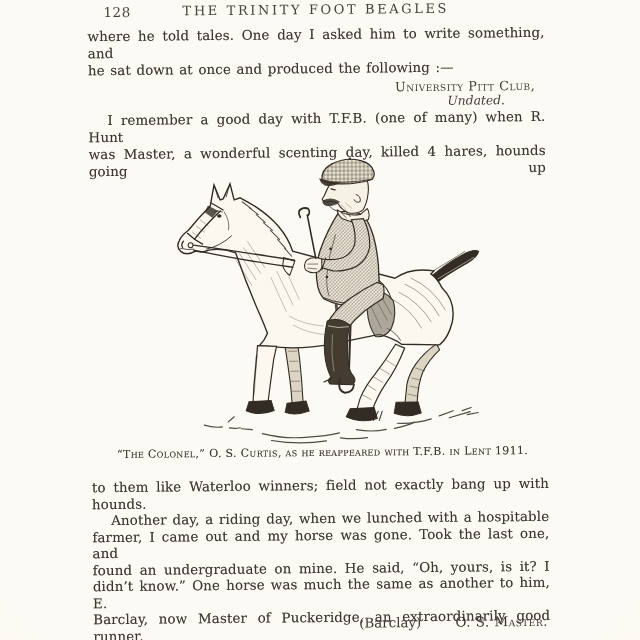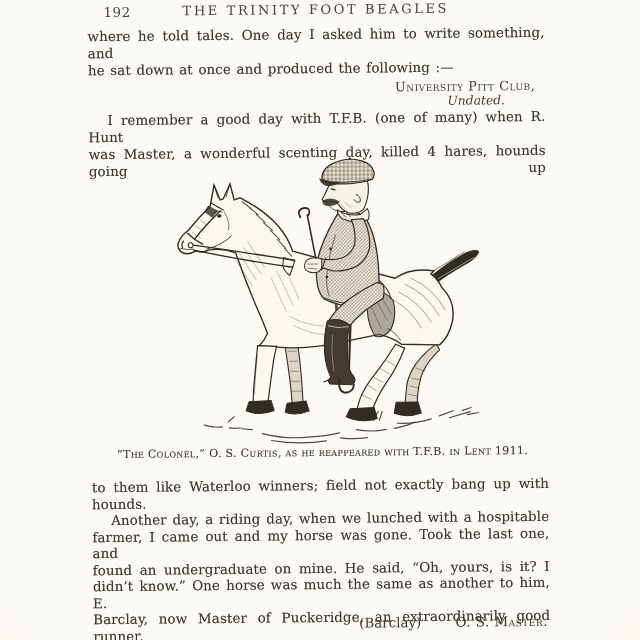--- a/index.html
+++ b/index.html
@@ -28,21 +28,21 @@
   .sigrow{position:absolute;left:90px;top:616px;width:457px;font-size:13.4px;white-space:nowrap;}
   .sig-label{margin-left:266px;}
   .sig-name{margin-left:30px;font-variant:small-caps;letter-spacing:.5px;}
 </style>
 </head>
 <body>
 
 <div class="page">
  <div class="scan">
 
-  <div class="pageno">192</div>
+  <div class="pageno">128</div>
   <div class="title">THE TRINITY FOOT BEAGLES</div>
 
   <div class="para" style="top:26px">
     <div class="line">where he told tales.  One day I asked him to write something, and</div>
     <div class="line last">he sat down at once and produced the following :—</div>
   </div>
 
   <div class="letterhead">
     <div class="club">University Pitt Club,</div>
     <div class="dateline">Undated.</div>

